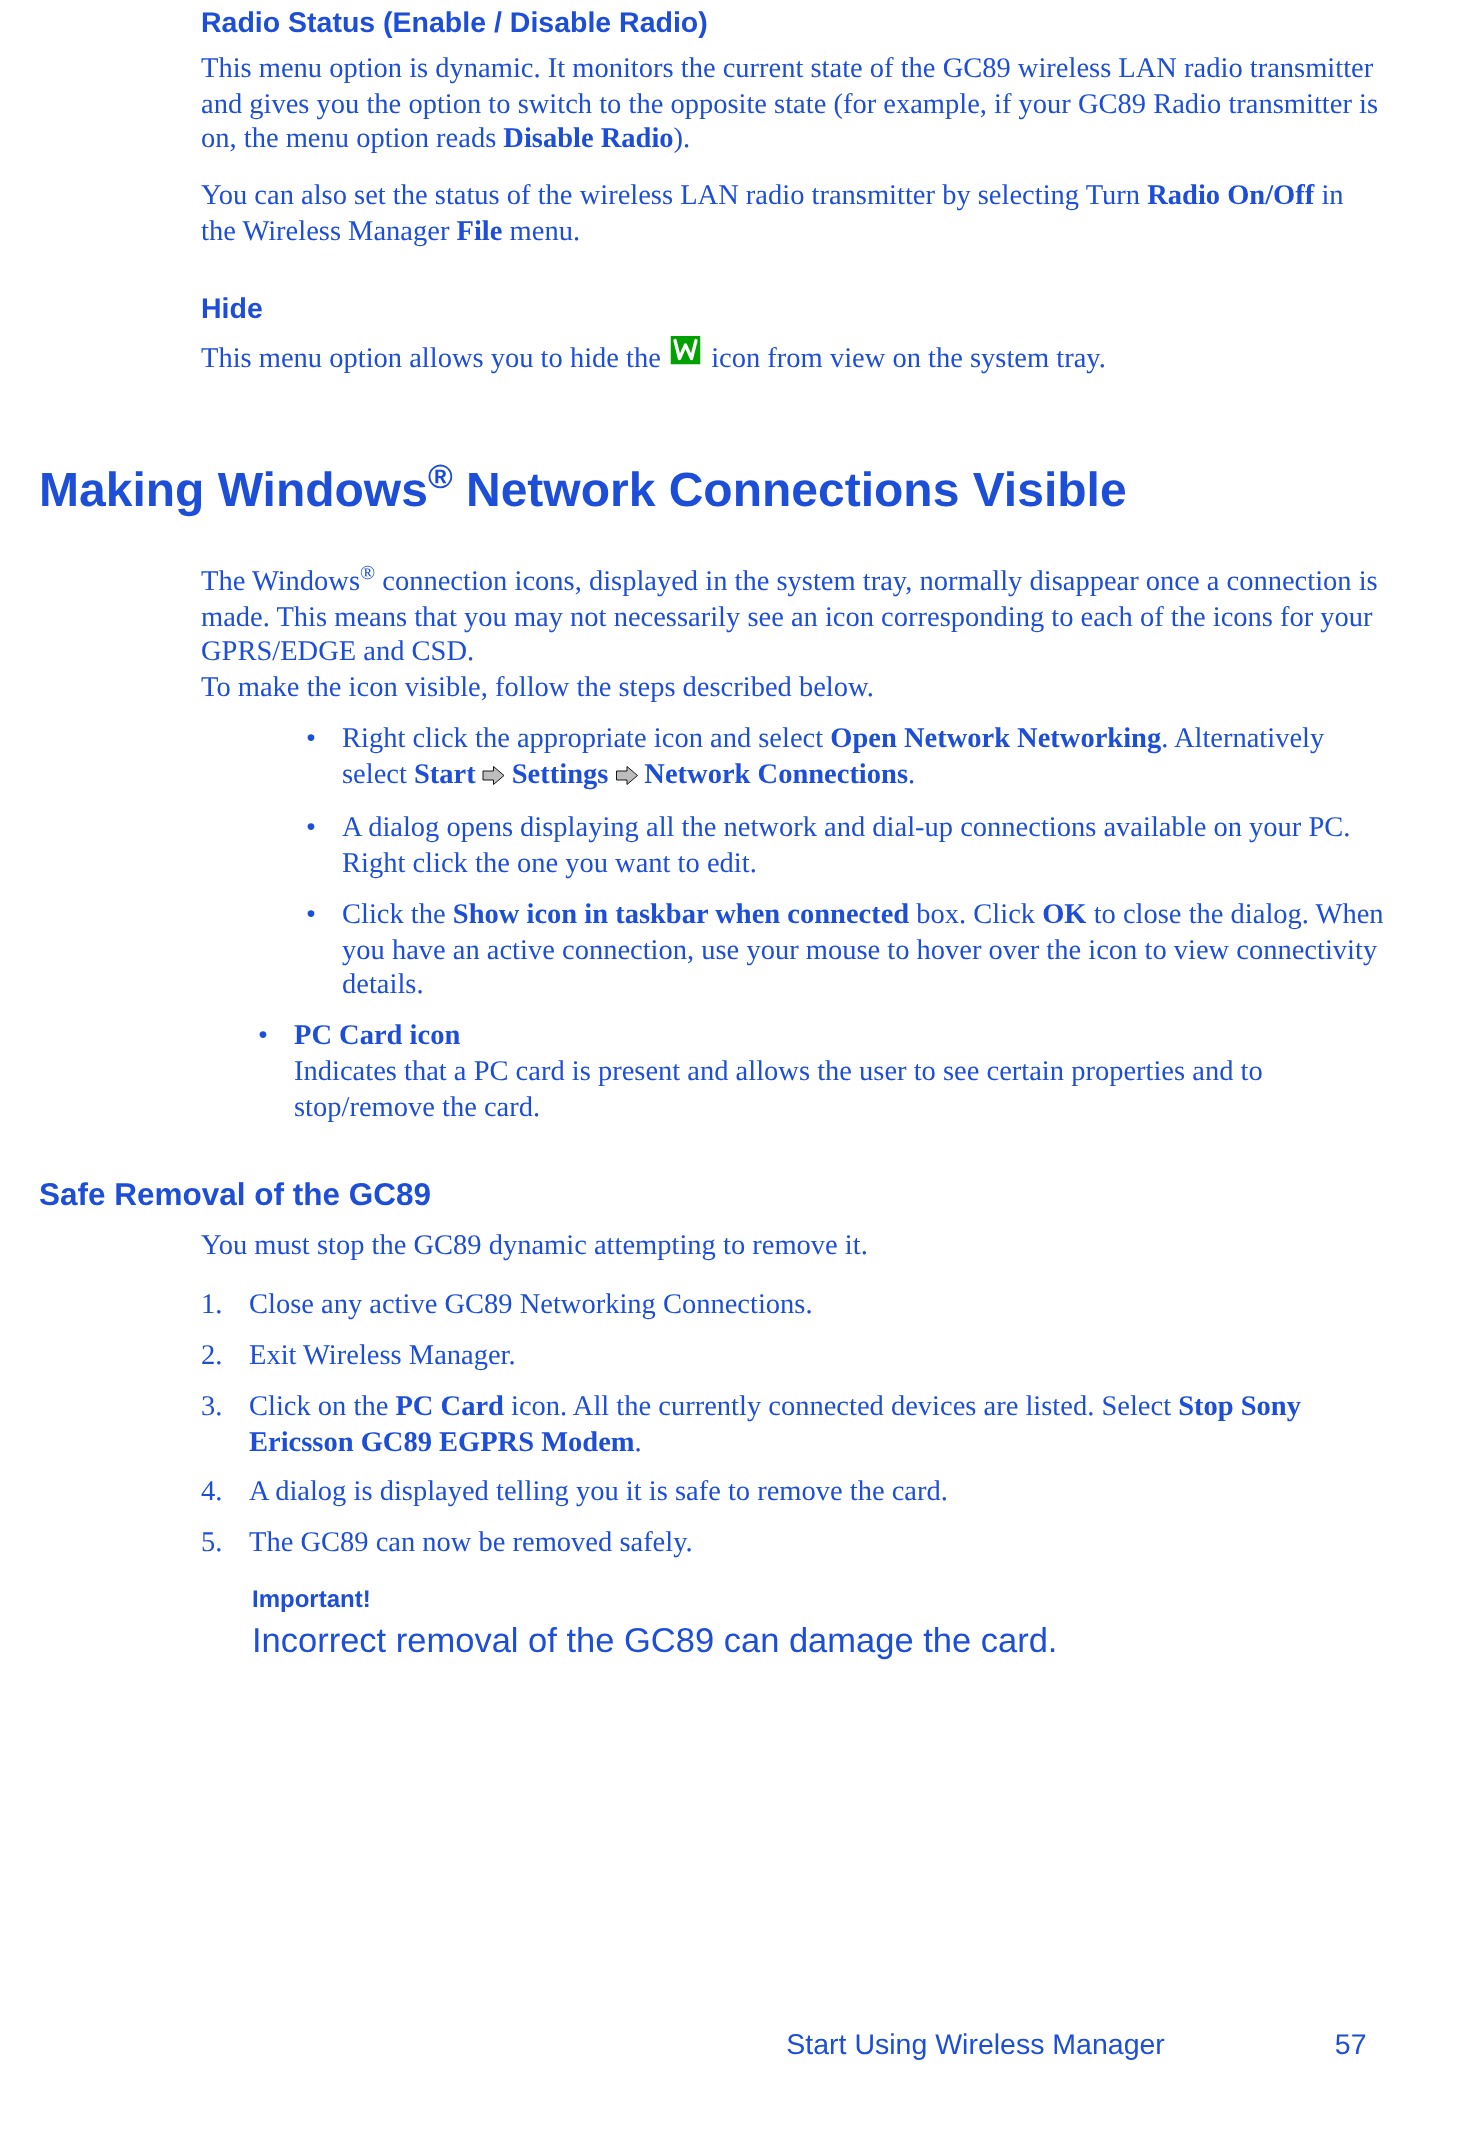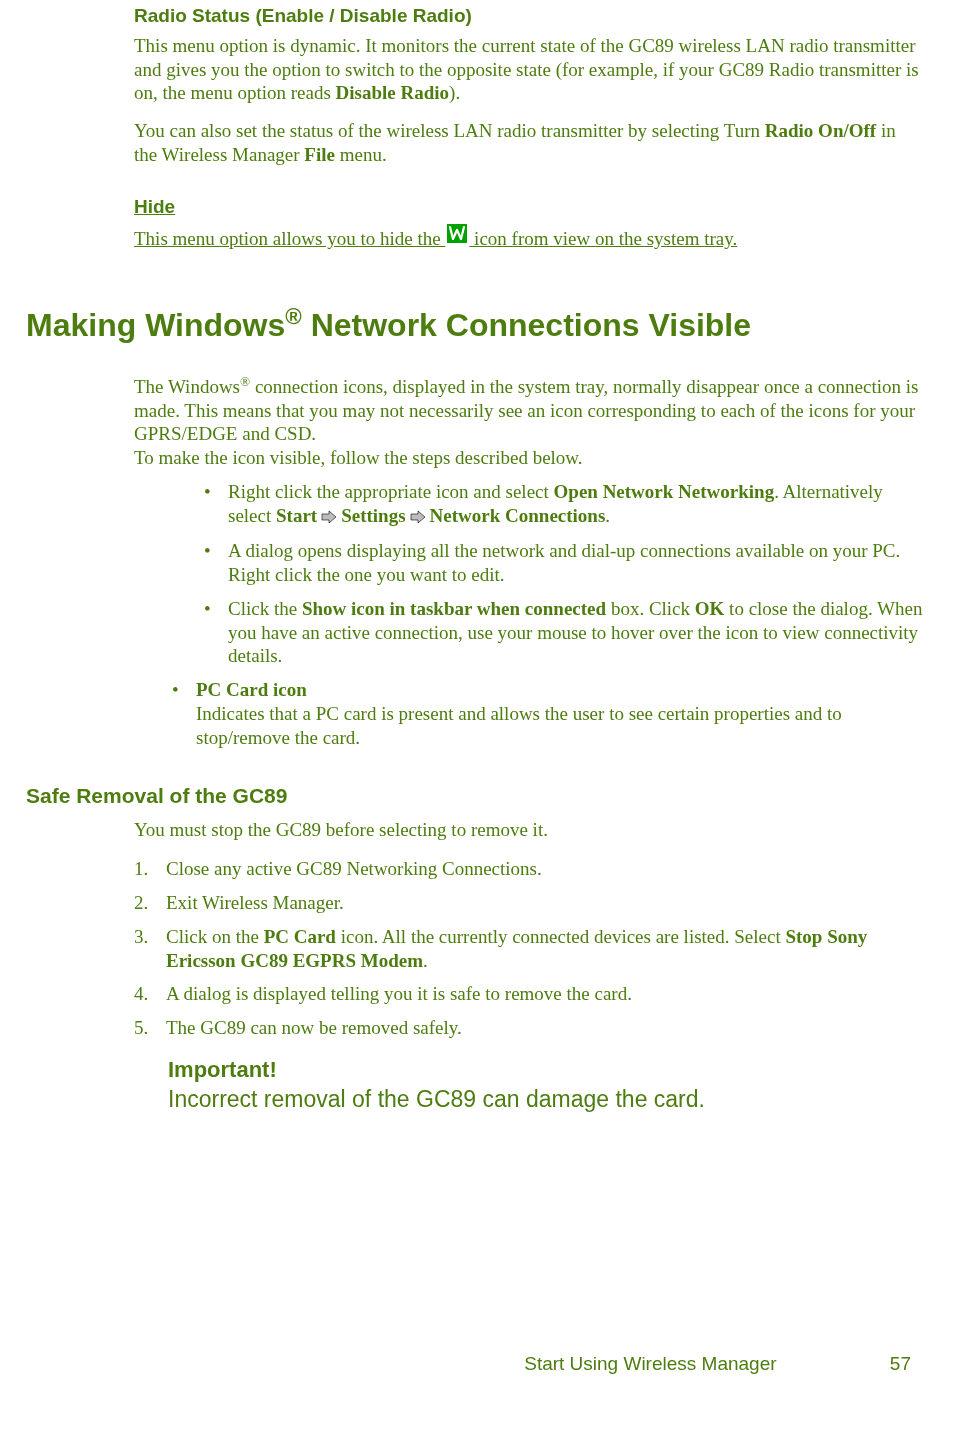--- a/index.html
+++ b/index.html
@@ -7,21 +7,21 @@
     margin: 0;
     padding: 0;
     background: #fff;
     width: 973px;
   }
   .page {
     position: relative;
     width: 973px;
     height: 1431px;
     font-family: "Times New Roman", Times, serif;
-    color: #4d7c0f;
+    color: #1d4ed8;
     font-size: 19px;
     line-height: 1.25;
   }
   .body-indent {
     margin-left: 134px;
     margin-right: 50px;
   }
   .h3-indent {
     margin-left: 134px;
     margin-right: 50px;
@@ -133,21 +133,21 @@
   <div class="h3-indent" style="padding-top:4px;">
     <p class="h3">Radio Status (Enable / Disable Radio)</p>
     <p class="para">
       <span>This menu option is dynamic. It monitors the current state of the GC89 wireless LAN radio transmitter and gives you the option to switch to the opposite state (for example, if your GC89 Radio transmitter is on, the menu option reads </span><span class="bold">Disable Radio</span><span>).</span>
     </p>
     <p class="para-gap">
       <span>You can also set the status of the wireless LAN radio transmitter by selecting Turn </span><span class="bold">Radio On/Off</span><span> in the Wireless Manager </span><span class="bold">File</span><span> menu.</span>
     </p>
   </div>
 
-  <div class="h3-indent" style="margin-top:28px;text-decoration:underline;">
+  <div class="h3-indent" style="margin-top:28px;">
     <p class="h3">Hide</p>
     <p class="para">
       <span>This menu option allows you to hide the </span><span class="icon-w"><svg width="20" height="19">
             <rect x="0" y="0" width="20" height="19" fill="#00a100"></rect>
             <path d="M3 3 L6 15 L10 6 L14 15 L17 3" stroke="#ffffff" stroke-width="2.2" fill="none" stroke-linejoin="round" stroke-linecap="round"></path>
           </svg></span><span> icon from view on the system tray.</span>
     </p>
   </div>
 
   <div class="h2-indent" style="margin-top:54px;">
@@ -188,21 +188,21 @@
         <span>Indicates that a PC card is present and allows the user to see certain properties and to stop/remove the card.</span>
       </li>
     </ul>
   </div>
 
   <div class="sub-h-indent" style="margin-top:34px;">
     <p class="sub-h">Safe Removal of the GC89</p>
   </div>
 
   <div class="body-indent" style="margin-top:8px;">
-    <p>You must stop the GC89 before selecting to remove it.</p>
+    <p>You must stop the GC89 dynamic attempting to remove it.</p>
   </div>
 
   <div class="body-indent" style="margin-top:16px;">
     <ol class="nums">
       <li>
         <span>Close any active GC89 Networking Connections.</span>
       </li>
       <li>
         <span>Exit Wireless Manager.</span>
       </li>
@@ -212,21 +212,21 @@
       <li>
         <span>A dialog is displayed telling you it is safe to remove the card.</span>
       </li>
       <li>
         <span>The GC89 can now be removed safely.</span>
       </li>
     </ol>
   </div>
 
   <div style="margin-left:168px; margin-right:50px; margin-top:16px;">
-    <p class="helv bold" style="font-size:22px;">Important!</p>
+    <p class="helv bold" style="font-size:16px;">Important!</p>
     <p class="helv" style="font-size:23px; margin-top:2px;">Incorrect removal of the GC89 can damage the card.</p>
   </div>
 
   <div class="footer">
     <span>Start Using Wireless Manager</span>
     <span class="pagenum">57</span>
   </div>
 
 </div>
 

